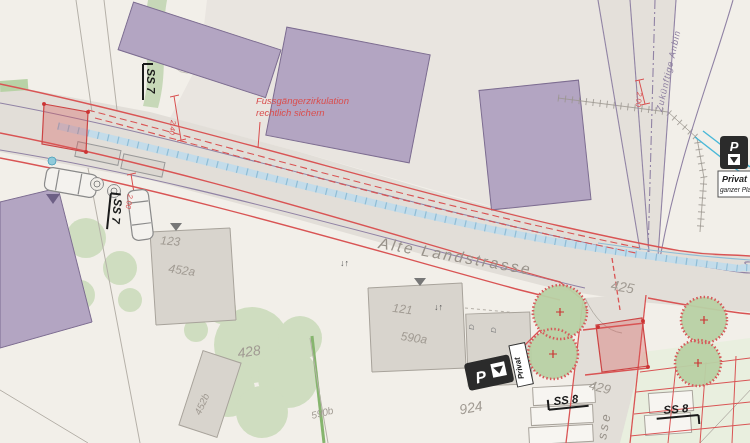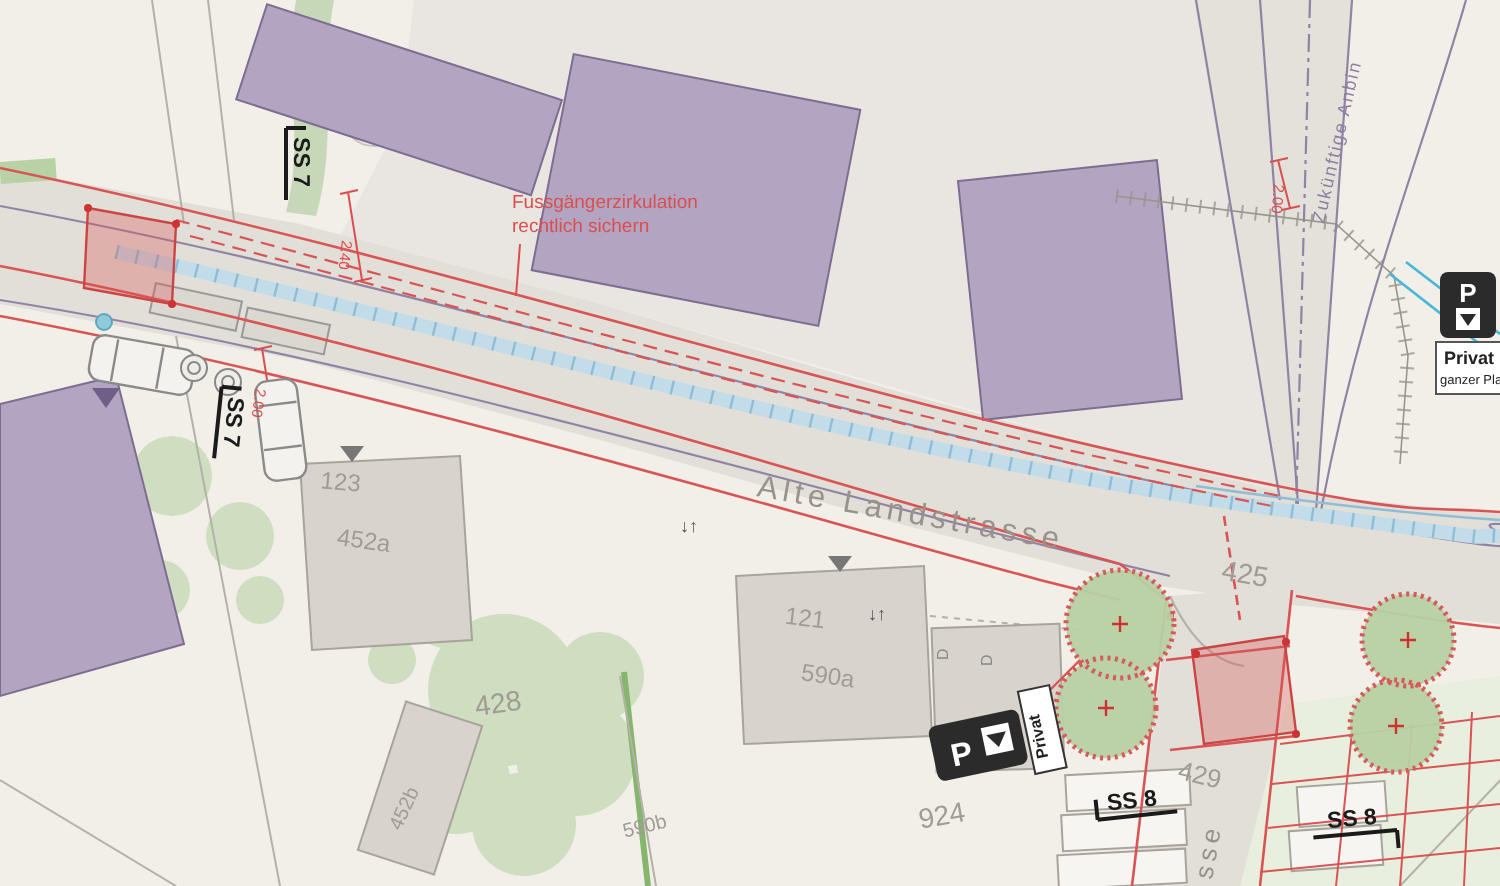--- a/index.html
+++ b/index.html
@@ -1,18 +1,18 @@
 <!DOCTYPE html>
 <html><head>
 <meta charset="utf-8">
 <style>
   html,body{margin:0;padding:0;background:#888;}
   .map-canvas{
     position:relative;width:750px;height:443px;overflow:hidden;
-    background:#f2efe9;font-family:"Liberation Sans",sans-serif;
+    background:#f2efe9;font-family:"Liberation Sans",sans-serif;font-style:italic;
   }
   .map-canvas svg{position:absolute;left:0;top:0;}
   text{font-family:"Liberation Sans",sans-serif;}
   .parcel-label{fill:#a19b93;}
   .street-label{fill:#98928a;letter-spacing:2.5px;}
   .red-note{fill:#d94f4f;font-size:9.5px;}
   .dim-text{fill:#d94f4f;font-size:7.5px;}
   .sign-text{fill:#1b1b1b;font-weight:bold;font-size:11.5px;}
   .purple-note{fill:#8d7fa0;font-size:9px;letter-spacing:1px;}
 </style>

